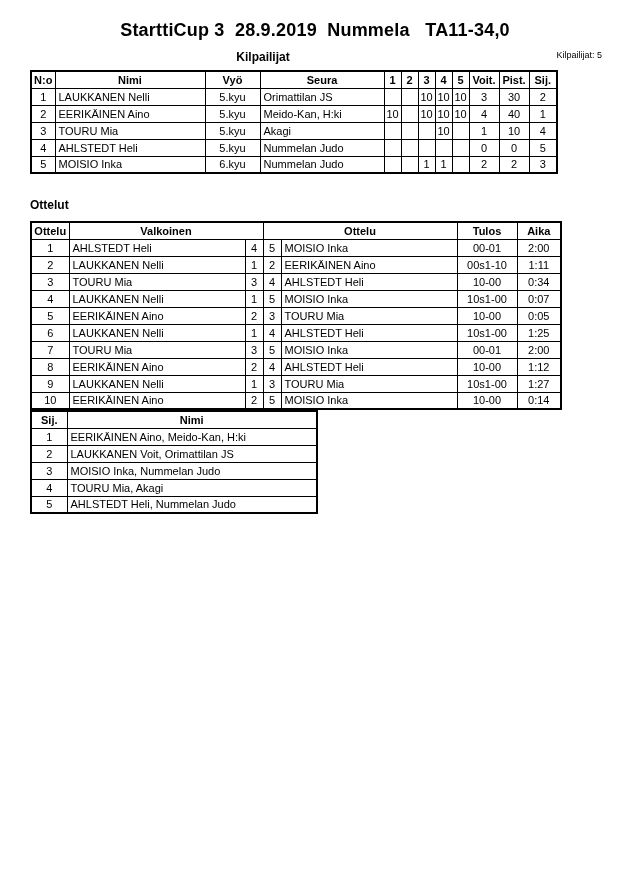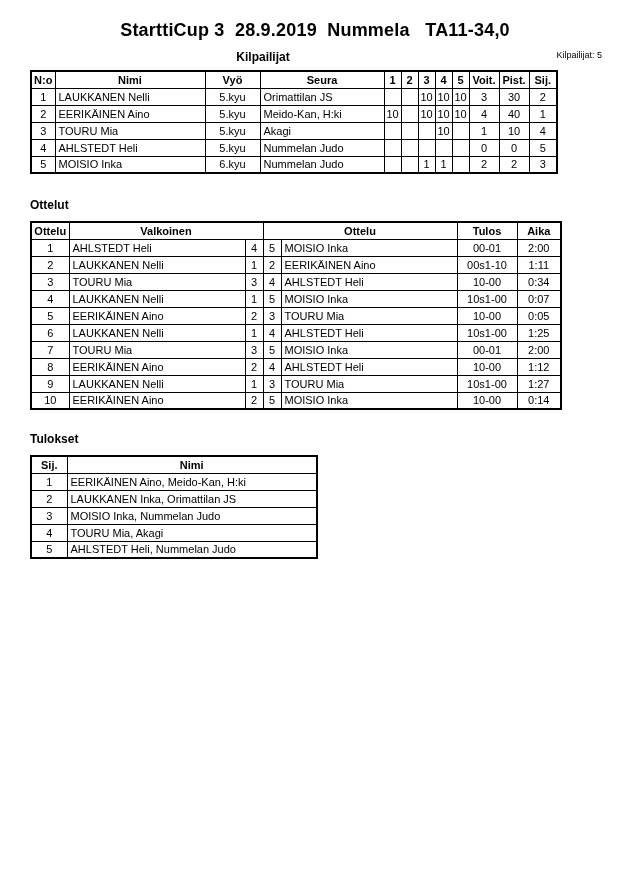--- a/index.html
+++ b/index.html
@@ -289,21 +289,20 @@
           <td>EERIKÄINEN Aino</td>
           <td class="c">2</td>
           <td class="c">5</td>
           <td>MOISIO Inka</td>
           <td class="c">10-00</td>
           <td class="c">0:14</td>
         </tr>
       </tbody>
   </table>
 
-  <div class="sec-head tulokset section-title">Tulokset</div>
 
   <table>
     <colgroup>
       <col style="width:36px">
         <col style="width:250px">
     </colgroup>
     <thead>
       <tr>
         <th>Sij.</th>
         <th>Nimi</th>
@@ -311,21 +310,21 @@
     </thead>
     <tbody>
 
         <tr>
           <td class="c">1</td>
           <td>EERIKÄINEN Aino, Meido-Kan, H:ki</td>
         </tr>
 
         <tr>
           <td class="c">2</td>
-          <td>LAUKKANEN Inka, Orimattilan JS</td>
+          <td>LAUKKANEN Voit, Orimattilan JS</td>
         </tr>
 
         <tr>
           <td class="c">3</td>
           <td>MOISIO Inka, Nummelan Judo</td>
         </tr>
 
         <tr>
           <td class="c">4</td>
           <td>TOURU Mia, Akagi</td>

